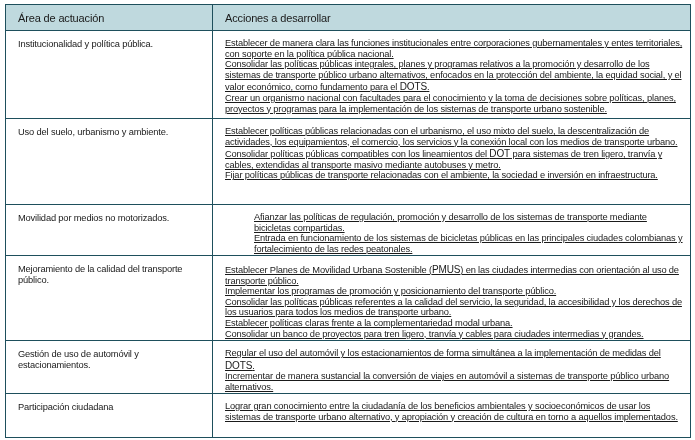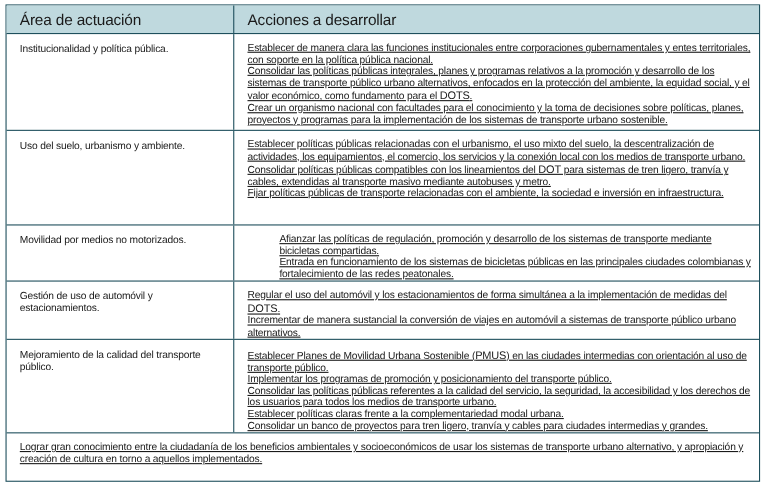--- a/index.html
+++ b/index.html
@@ -23,21 +23,21 @@
     box-sizing: border-box;
     padding: 8px 6px 4px 12px;
     border-right: 1.3px solid #1e4f5c;
   }
   .cell-actions {
     flex: 1;
     box-sizing: border-box;
     padding: 7px 4px 4px 12px;
   }
   .header { background: #bfd9de; height: 25px; }
-  .header .cell-area, .header .cell-actions { padding-top: 8px; font-size: 14px; }
+  .header .cell-area, .header .cell-actions { padding-top: 8px; font-size: 11px; }
   .r1 { height: 87px; justify-content: flex-end; }
   .r2 { height: 85px; }
   .r3 { height: 50px; gap: 29px; }
   .r4 { height: 84px; }
   .r5 { height: 52px; }
   .r6 { height: 43px; }
   .line { display: block; text-decoration: underline; }
   .sc { font-variant: small-caps; text-transform: lowercase; font-size: 14px; }
 </style>
 </head>
@@ -68,37 +68,38 @@
   </div>
 
   <div class="row r3">
     <div class="cell-area">Movilidad por medios no motorizados.</div>
     <div class="cell-actions">
       <span class="line">Afianzar las políticas de regulación, promoción y desarrollo de los sistemas de transporte mediante bicicletas compartidas.</span>
       <span class="line">Entrada en funcionamiento de los sistemas de bicicletas públicas en las principales ciudades colombianas y fortalecimiento de las redes peatonales.</span>
     </div>
   </div>
 
-  <div class="row r5">
-    <div class="cell-area">Gestión de uso de automóvil y estacionamientos.</div>
-    <div class="cell-actions">
-      <span class="line">Regular el uso del automóvil y los estacionamientos de forma simultánea a la implementación de medidas del <span class="sc">DOTS</span>.</span>
-      <span class="line">Incrementar de manera sustancial la conversión de viajes en automóvil a sistemas de transporte público urbano alternativos.</span>
-    </div>
-  </div>
-
   <div class="row r4">
     <div class="cell-area">Mejoramiento de la calidad del transporte público.</div>
     <div class="cell-actions">
       <span class="line">Establecer Planes de Movilidad Urbana Sostenible (<span class="sc">PMUS</span>) en las ciudades intermedias con orientación al uso de transporte público.</span>
       <span class="line">Implementar los programas de promoción y posicionamiento del transporte público.</span>
       <span class="line">Consolidar las políticas públicas referentes a la calidad del servicio, la seguridad, la accesibilidad y los derechos de los usuarios para todos los medios de transporte urbano.</span>
       <span class="line">Establecer políticas claras frente a la complementariedad modal urbana.</span>
       <span class="line">Consolidar un banco de proyectos para tren ligero, tranvía y cables para ciudades intermedias y grandes.</span>
     </div>
   </div>
 
+  <div class="row r5">
+    <div class="cell-area">Gestión de uso de automóvil y estacionamientos.</div>
+    <div class="cell-actions">
+      <span class="line">Regular el uso del automóvil y los estacionamientos de forma simultánea a la implementación de medidas del <span class="sc">DOTS</span>.</span>
+      <span class="line">Incrementar de manera sustancial la conversión de viajes en automóvil a sistemas de transporte público urbano alternativos.</span>
+    </div>
+  </div>
+
   <div class="row r6">
+    <div class="cell-area">Participación ciudadana</div>
     <div class="cell-actions">
       <span class="line">Lograr gran conocimiento entre la ciudadanía de los beneficios ambientales y socioeconómicos de usar los sistemas de transporte urbano alternativo, y apropiación y creación de cultura en torno a aquellos implementados.</span>
     </div>
   </div>
 </div>
 
 </body></html>

